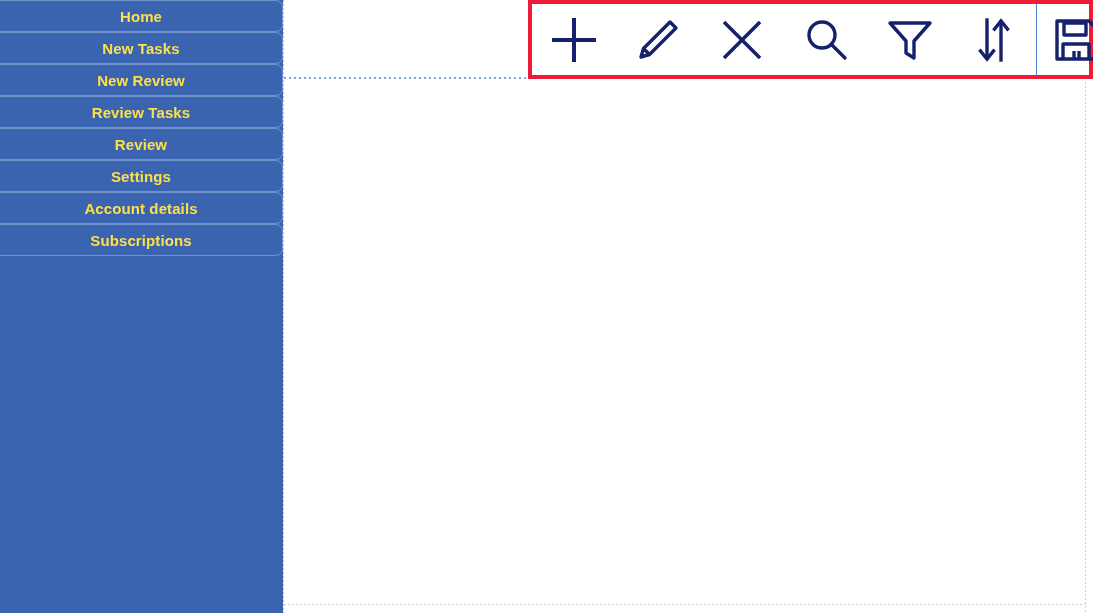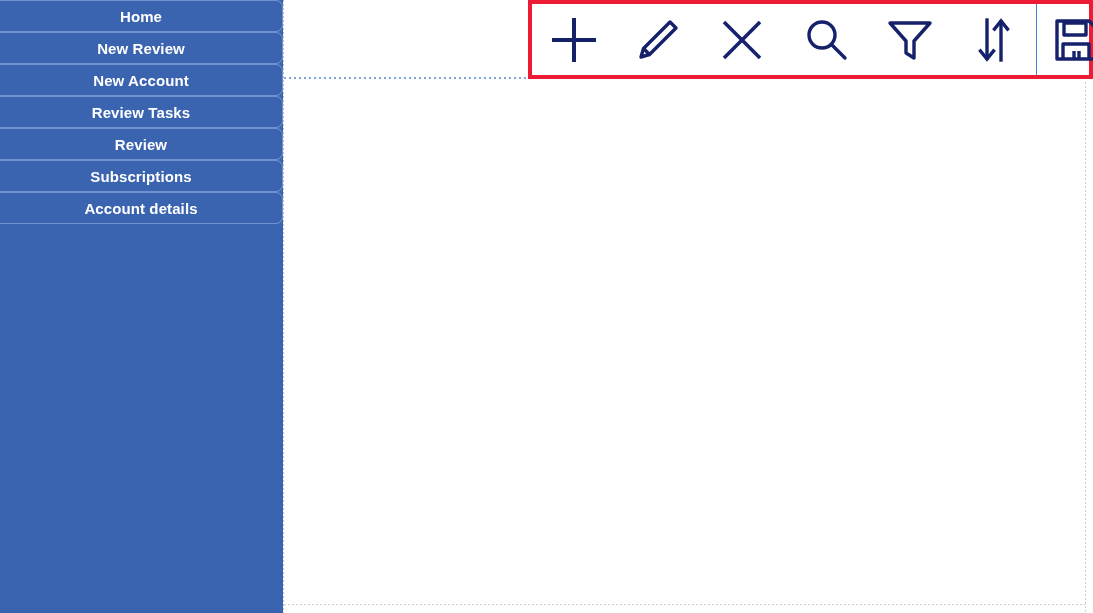--- a/index.html
+++ b/index.html
@@ -37,21 +37,21 @@
     left: 0;
     top: 0;
     width: 283px;
   }
   .nav-item {
     position: relative;
     height: 32px;
     line-height: 32px;
     margin: 0 0 0 0;
     background: #3a63b0;
-    color: #ffffff;
+    color: #fde047;
     font-size: 15px;
     font-weight: bold;
     text-align: center;
     border: 1px solid #6f91cb;
     border-left: none;
     border-top-right-radius: 7px;
     border-bottom-right-radius: 7px;
     box-sizing: border-box;
     letter-spacing: 0.1px;
     white-space: nowrap;
@@ -178,42 +178,45 @@
 <div id="app">
 
   <nav id="sidebar">
     <div id="sidebar-nav">
 
       <div class="nav-item">
         <span class="nav-label">Home</span>
       </div>
 
       <div class="nav-item">
+        <span class="nav-label">New Tasks</span>
+      </div>
+
+      <div class="nav-item">
         <span class="nav-label">New Review</span>
       </div>
 
       <div class="nav-item">
-        <span class="nav-label">New Account</span>
-      </div>
-
-      <div class="nav-item">
         <span class="nav-label">Review Tasks</span>
       </div>
 
       <div class="nav-item">
         <span class="nav-label">Review</span>
       </div>
 
+      <div class="nav-item">
+        <span class="nav-label">Settings</span>
+      </div>
+
+      <div class="nav-item">
+        <span class="nav-label">Account details</span>
+      </div>
 
       <div class="nav-item">
         <span class="nav-label">Subscriptions</span>
-      </div>
-
-      <div class="nav-item">
-        <span class="nav-label">Account details</span>
       </div>
 
 
     </div>
   </nav>
 
   <div id="sidebar-edge-dots"></div>
 
   <main id="content">
     <span></span>

